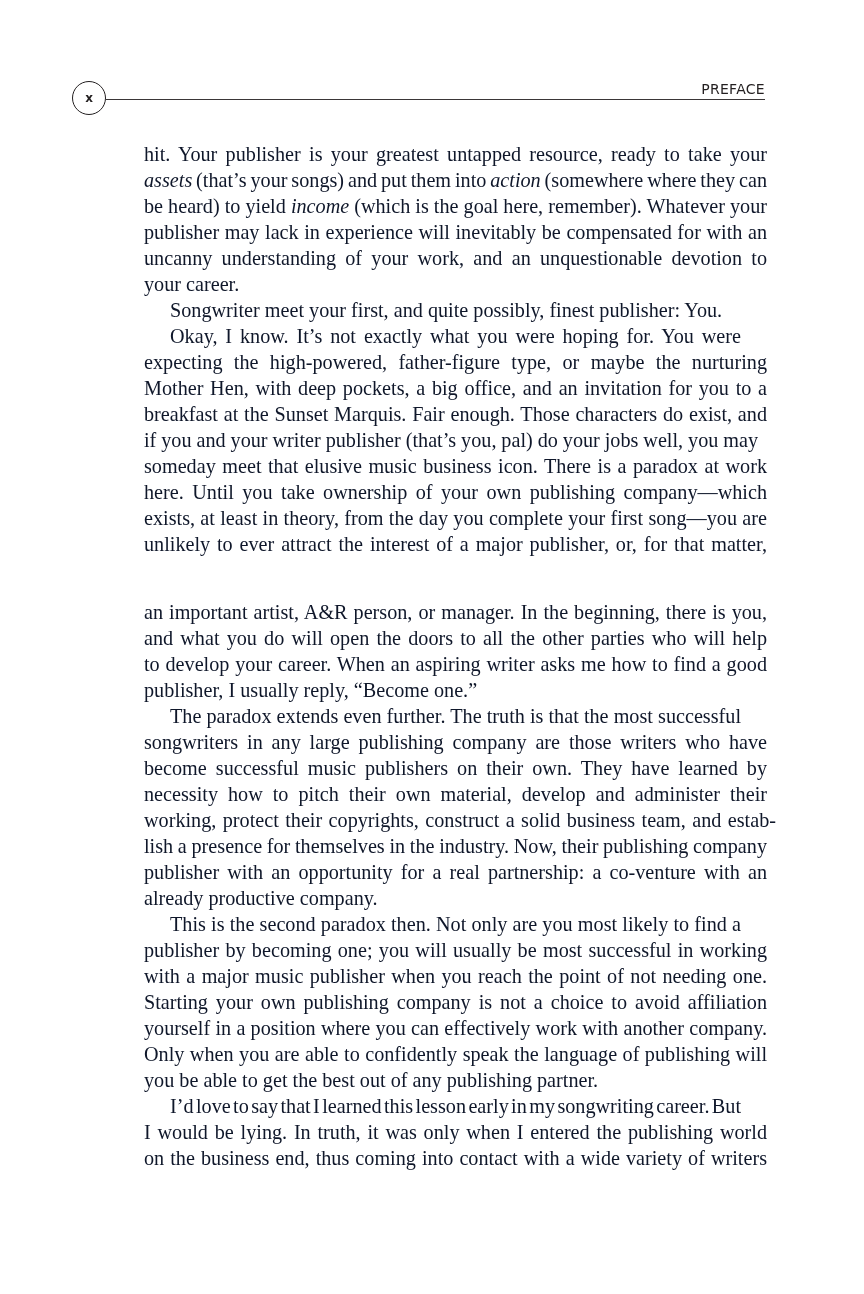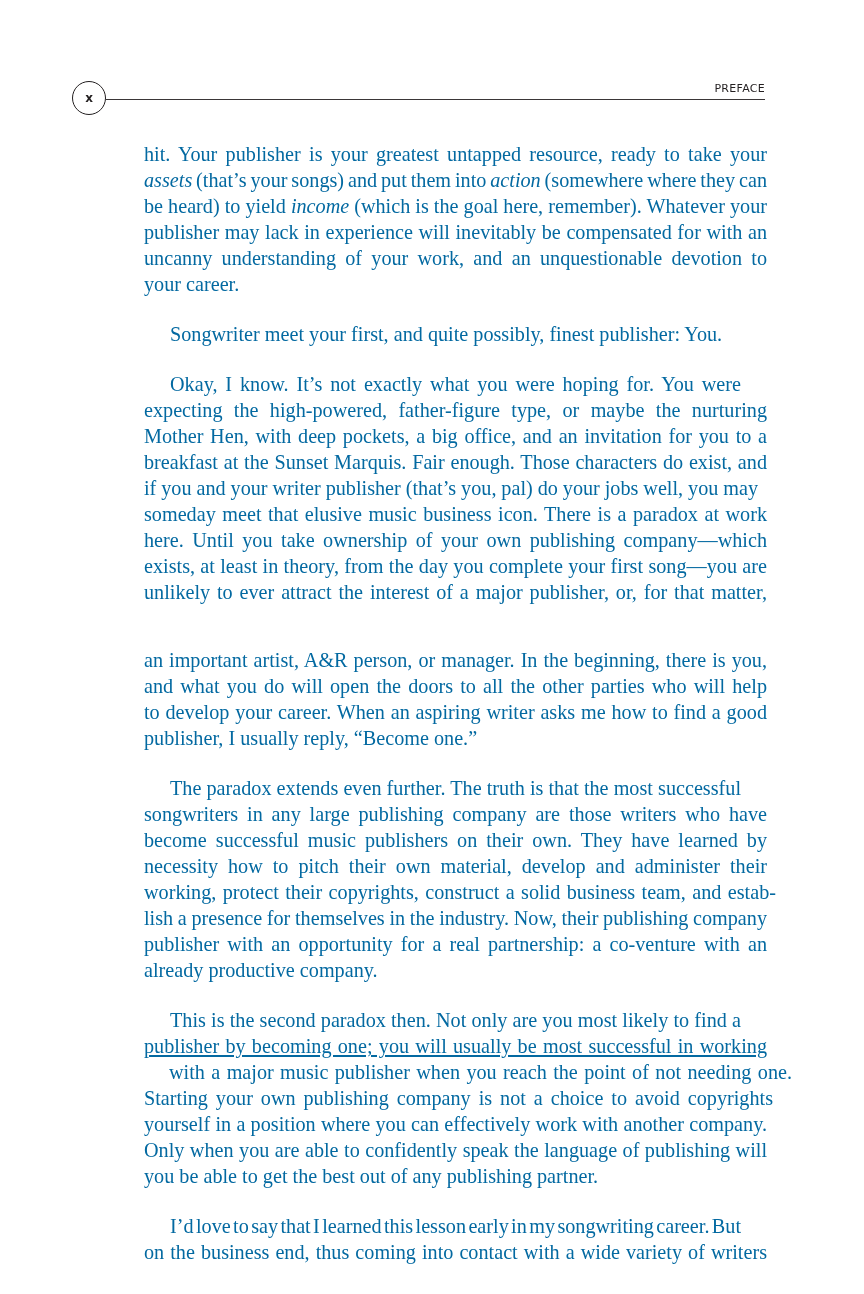--- a/index.html
+++ b/index.html
@@ -45,54 +45,53 @@
       top: 99px;
       width: 659px;
       height: 0;
       border-top: 1.3px solid #3a3637;
     }
     .running-head {
       position: absolute;
       right: 99px;
       top: 80px;
       font-family: "DejaVu Sans", sans-serif;
-      font-size: 11px;
+      font-size: 14px;
       letter-spacing: 0.3px;
       line-height: 18px;
       color: #231f20;
       text-align: right;
     }
     .text-block {
       position: absolute;
       left: 144px;
       top: 141px;
       width: 623px;
       font-family: "Liberation Serif", "DejaVu Serif", serif;
       font-size: 20.2px;
       line-height: 26px;
-      color: #0369a1;
+      color: #0f172a;
     }
     .text-block p {
       margin: 0;
       text-align: justify;
       text-align-last: justify;
       hyphens: manual;
     }
     .text-block p .line {
       display: block;
       text-align: justify;
       text-align-last: justify;
       white-space: nowrap;
     }
     .text-block p .line.last {
       text-align-last: left;
     }
     .text-block p .line.indent-line {
       text-indent: 26px;
-      margin-top: 24px;
     }
     em {
       font-style: italic;
     }
   </style>
 </head>
 <body>
 
 <div class="page-header">
   <div class="folio-circle">
@@ -134,24 +133,25 @@
       <span class="line" style="word-spacing: 3.80625px; text-align-last: left;">songwriters in any large publishing company are those writers who have</span>
       <span class="line" style="word-spacing: 3.97656px; text-align-last: left;">become successful music publishers on their own. They have learned by</span>
       <span class="line" style="word-spacing: 4.94844px; text-align-last: left;">necessity how to pitch their own material, develop and administer their</span>
       <span class="line" style="word-spacing: 1.36094px; text-align-last: left;">working, protect their copyrights, construct a solid business team, and estab-</span>
       <span class="line" style="word-spacing: -0.362216px; text-align-last: left;">lish a presence for themselves in the industry. Now, their publishing company</span>
       <span class="line" style="word-spacing: 3.07386px; text-align-last: left;">publisher with an opportunity for a real partnership: a co-venture with an</span>
       <span class="line last">already productive company.</span>
     </p>
     <p>
       <span class="line indent-line" style="word-spacing: 0.137277px; text-align-last: left;">This is the second paradox then. Not only are you most likely to find a</span>
-      <span class="line" style="word-spacing: 1.22869px; text-align-last: left; text-decoration: underline;">publisher by becoming one; you will usually be most successful in working</span>
-      <span class="line" style="word-spacing: 1.34736px; text-align-last: left; margin-left: 25px;">with a major music publisher when you reach the point of not needing one.</span>
-      <span class="line" style="word-spacing: 2.89631px; text-align-last: left;">Starting your own publishing company is not a choice to avoid copyrights</span>
+      <span class="line" style="word-spacing: 1.22869px; text-align-last: left;">publisher by becoming one; you will usually be most successful in working</span>
+      <span class="line" style="word-spacing: 1.34736px; text-align-last: left;">with a major music publisher when you reach the point of not needing one.</span>
+      <span class="line" style="word-spacing: 2.89631px; text-align-last: left;">Starting your own publishing company is not a choice to avoid affiliation</span>
       <span class="line" style="word-spacing: 0.22017px; text-align-last: left;">yourself in a position where you can effectively work with another company.</span>
       <span class="line" style="word-spacing: 0.432292px; text-align-last: left;">Only when you are able to confidently speak the language of publishing will</span>
       <span class="line last">you be able to get the best out of any publishing partner.</span>
     </p>
     <p>
       <span class="line indent-line" style="word-spacing: -2.66295px; text-align-last: left;">I’d love to say that I learned this lesson early in my songwriting career. But</span>
+      <span class="line" style="word-spacing: 1.72879px; text-align-last: left;">I would be lying. In truth, it was only when I entered the publishing world</span>
       <span class="line" style="word-spacing: 1.0012px; text-align-last: left;">on the business end, thus coming into contact with a wide variety of writers</span>
     </p>
   </div>
 
 </body></html>

